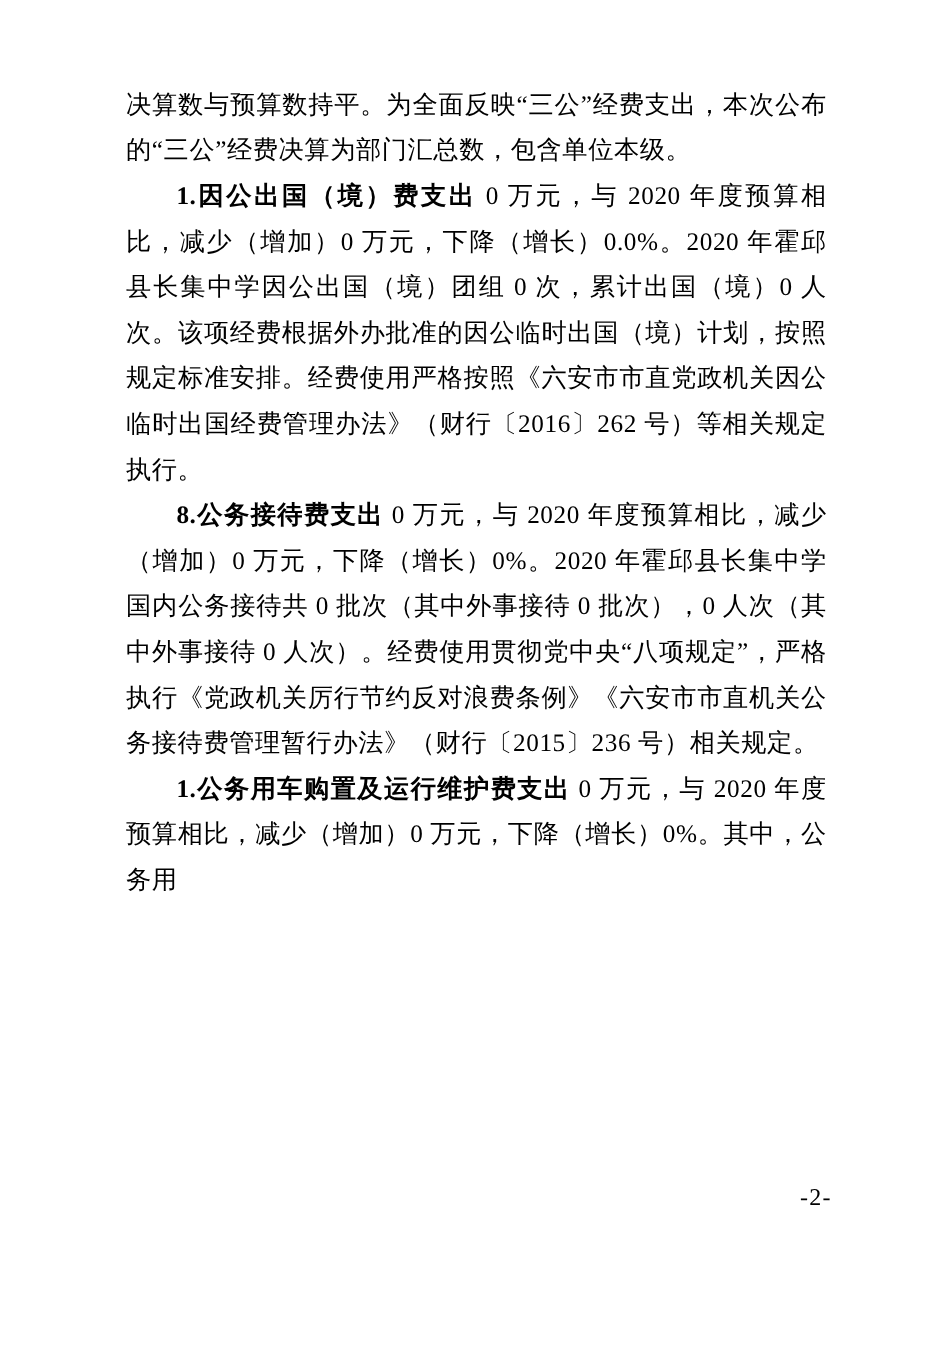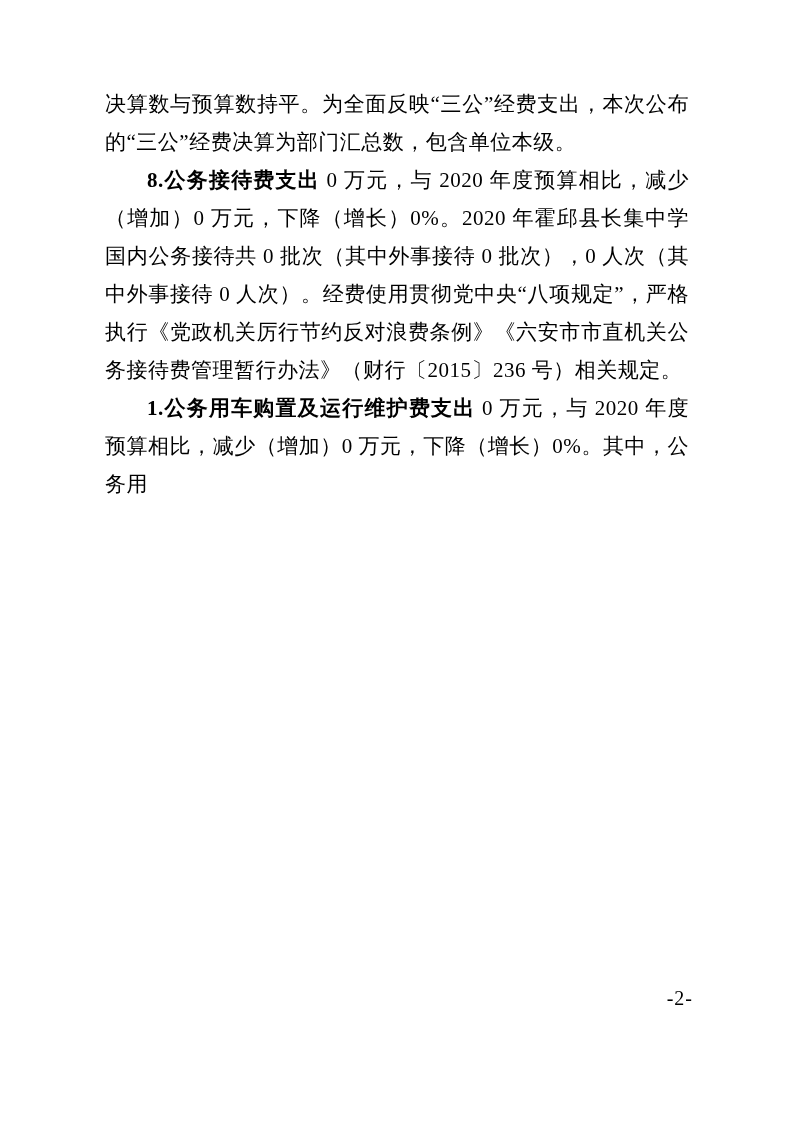--- a/index.html
+++ b/index.html
@@ -11,21 +11,21 @@
     height: 1122px;
     position: relative;
     font-family: "Liberation Serif", "DejaVu Serif", serif;
     color: #000000;
   }
   .page {
     position: relative;
     width: 793px;
     height: 1122px;
     background: #ffffff;
-    padding: 85px 104px 0 105px;
+    padding: 68px 104px 0 105px;
     overflow: hidden;
   }
   .content {
     width: 584px;
   }
   .para {
     font-size: 21px;
     line-height: 38px;
     text-align: justify;
     letter-spacing: 0.5px;
@@ -48,20 +48,21 @@
 </head>
 <body>
 
 <div class="page">
   <div class="content">
 
     <p class="para"><span>决算数与预算数持平。为全面反映“三公”经费支出，本次公布的“三公”经费决算为部门汇总数，包含单位本级。</span></p>
 
 
 
+    <p class="para indent"><span class="bold">1.因公出国（境）费支出</span><span> 0 万元，与 2020 年度预算相比，减少（增加）0 万元，下降（增长）0.0%。2020 年霍邱县长集中学因公出国（境）团组 0 次，累计出国（境）0 人次。该项经费根据外办批准的因公临时出国（境）计划，按照规定标准安排。经费使用严格按照《六安市市直党政机关因公临时出国经费管理办法》（财行〔2016〕262 号）等相关规定执行。</span></p>
 
     <p class="para indent"><span class="bold">8.公务接待费支出</span><span> 0 万元，与 2020 年度预算相比，减少（增加）0 万元，下降（增长）0%。2020 年霍邱县长集中学国内公务接待共 0 批次（其中外事接待 0 批次），0 人次（其中外事接待 0 人次）。经费使用贯彻党中央“八项规定”，严格执行《党政机关厉行节约反对浪费条例》《六安市市直机关公务接待费管理暂行办法》（财行〔2015〕236 号）相关规定。</span></p>
 
     <p class="para indent"><span class="bold">1.公务用车购置及运行维护费支出</span><span> 0 万元，与 2020 年度预算相比，减少（增加）0 万元，下降（增长）0%。其中，公务用</span></p>
 
   </div>
 
   <div class="page-number">-2-</div>
 </div>
 

